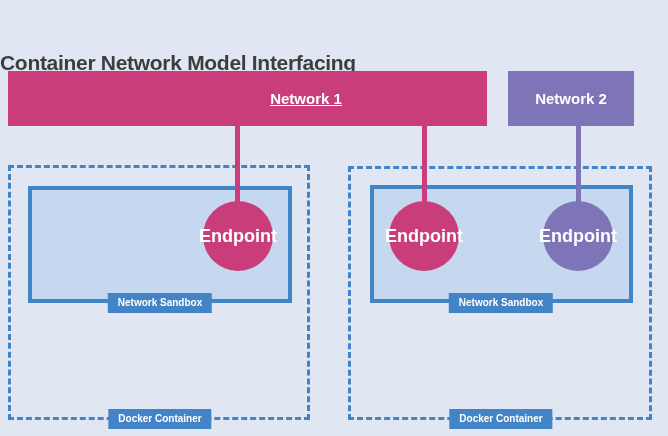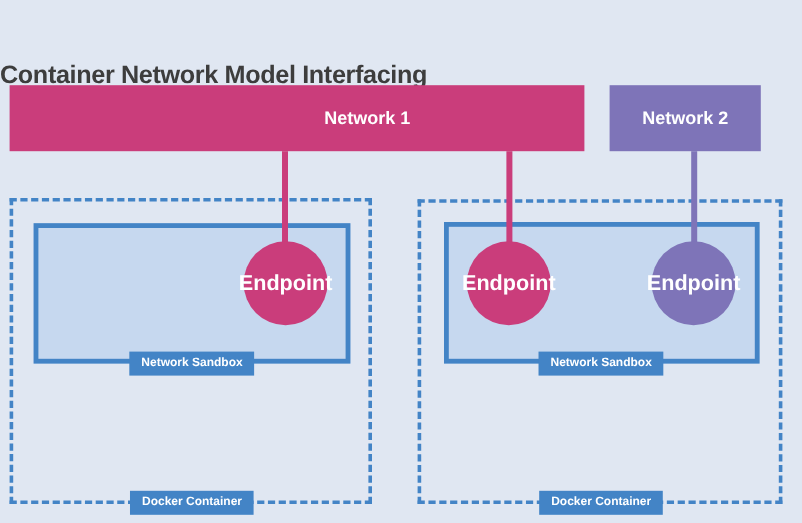--- a/index.html
+++ b/index.html
@@ -32,21 +32,21 @@
     top: 71px;
     height: 55px;
     display: flex;
     align-items: center;
     justify-content: center;
     color: var(--label-text, #fff);
     font-weight: bold;
     font-size: 15px;
   }
   #net1 { left: 8px;   width: 479px; background: var(--pink, #ca3d7b); }
-  #net1 .bar-label { margin-left: 117px; }
+  #net1 .bar-label { margin-left: 117px; text-decoration: underline; }
   #net2 { left: 508px; width: 126px; background: var(--purple, #7e74b8); }
 
   .connector {
     position: absolute;
     top: 126px;
     width: 5px;
     height: 82px;
   }
   .connector.pink   { background: var(--pink, #ca3d7b); }
   .connector.purple { background: var(--purple, #7e74b8); }

